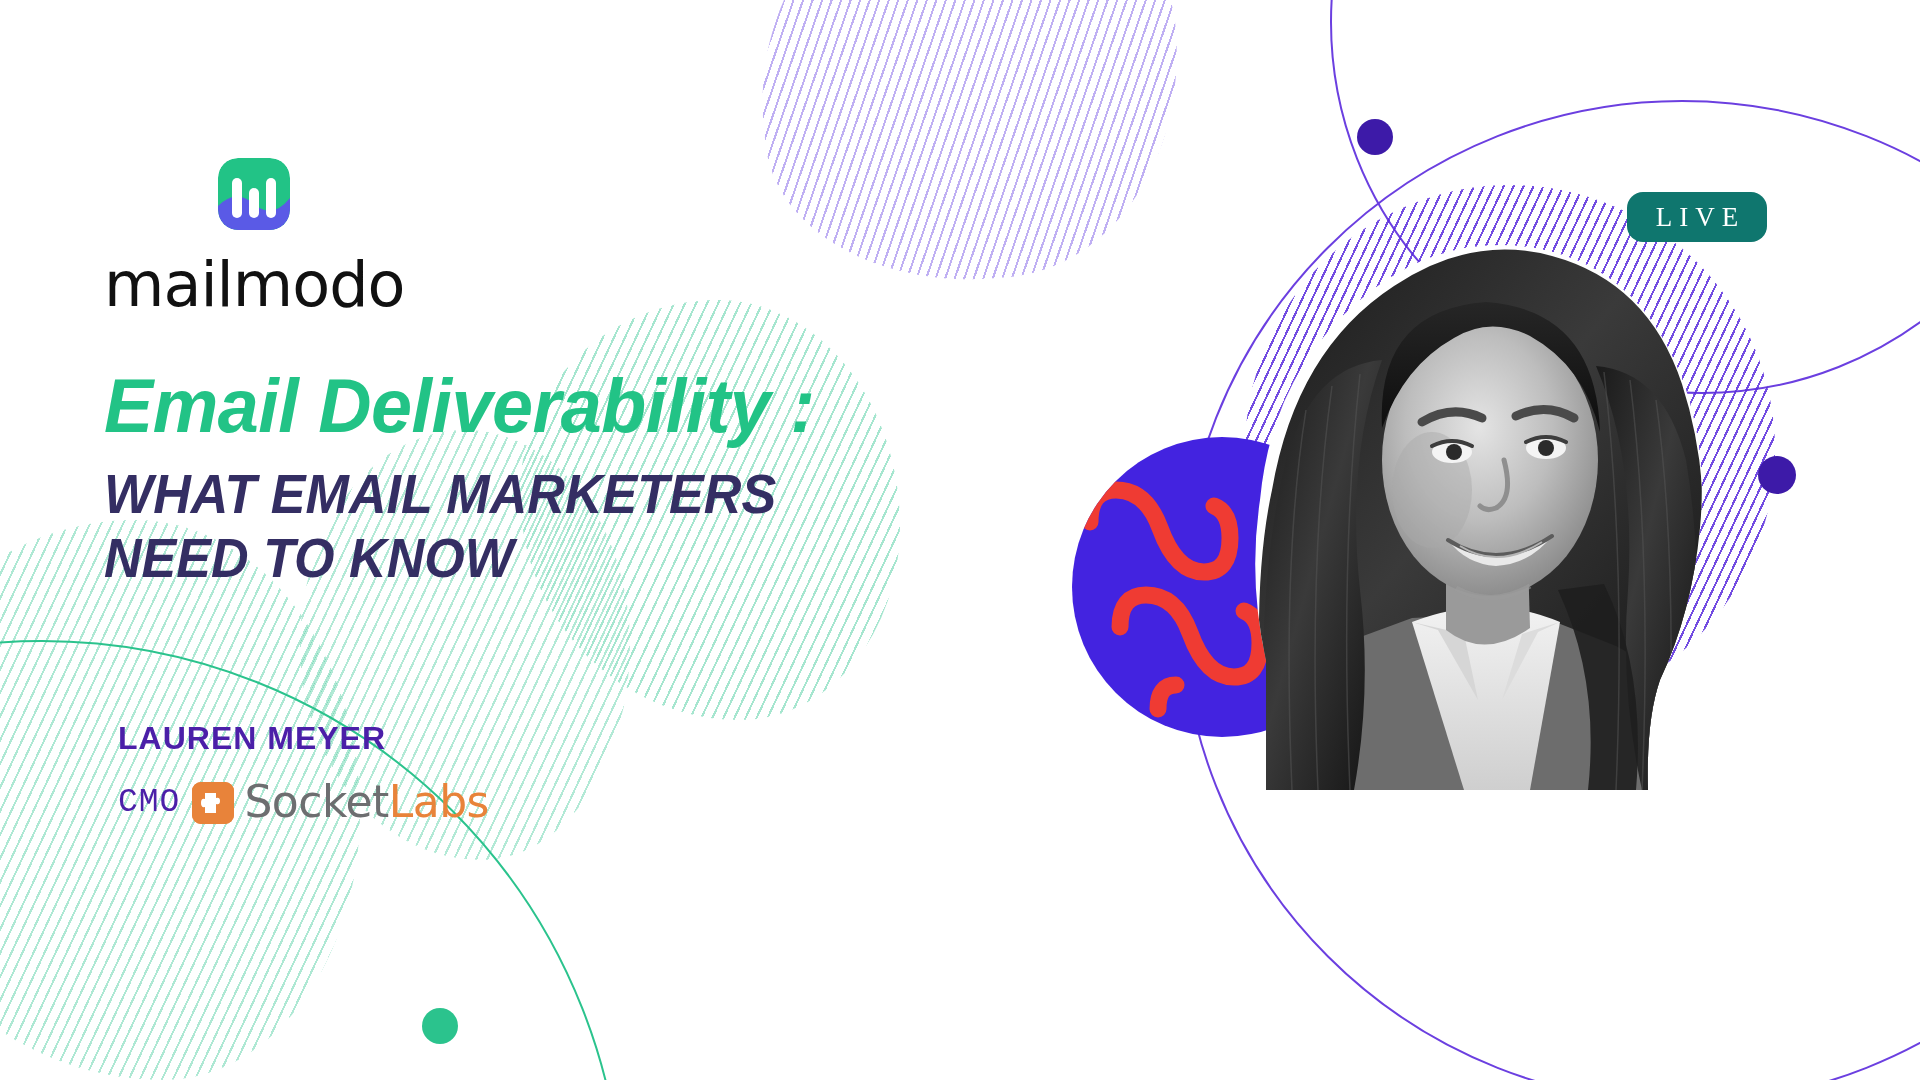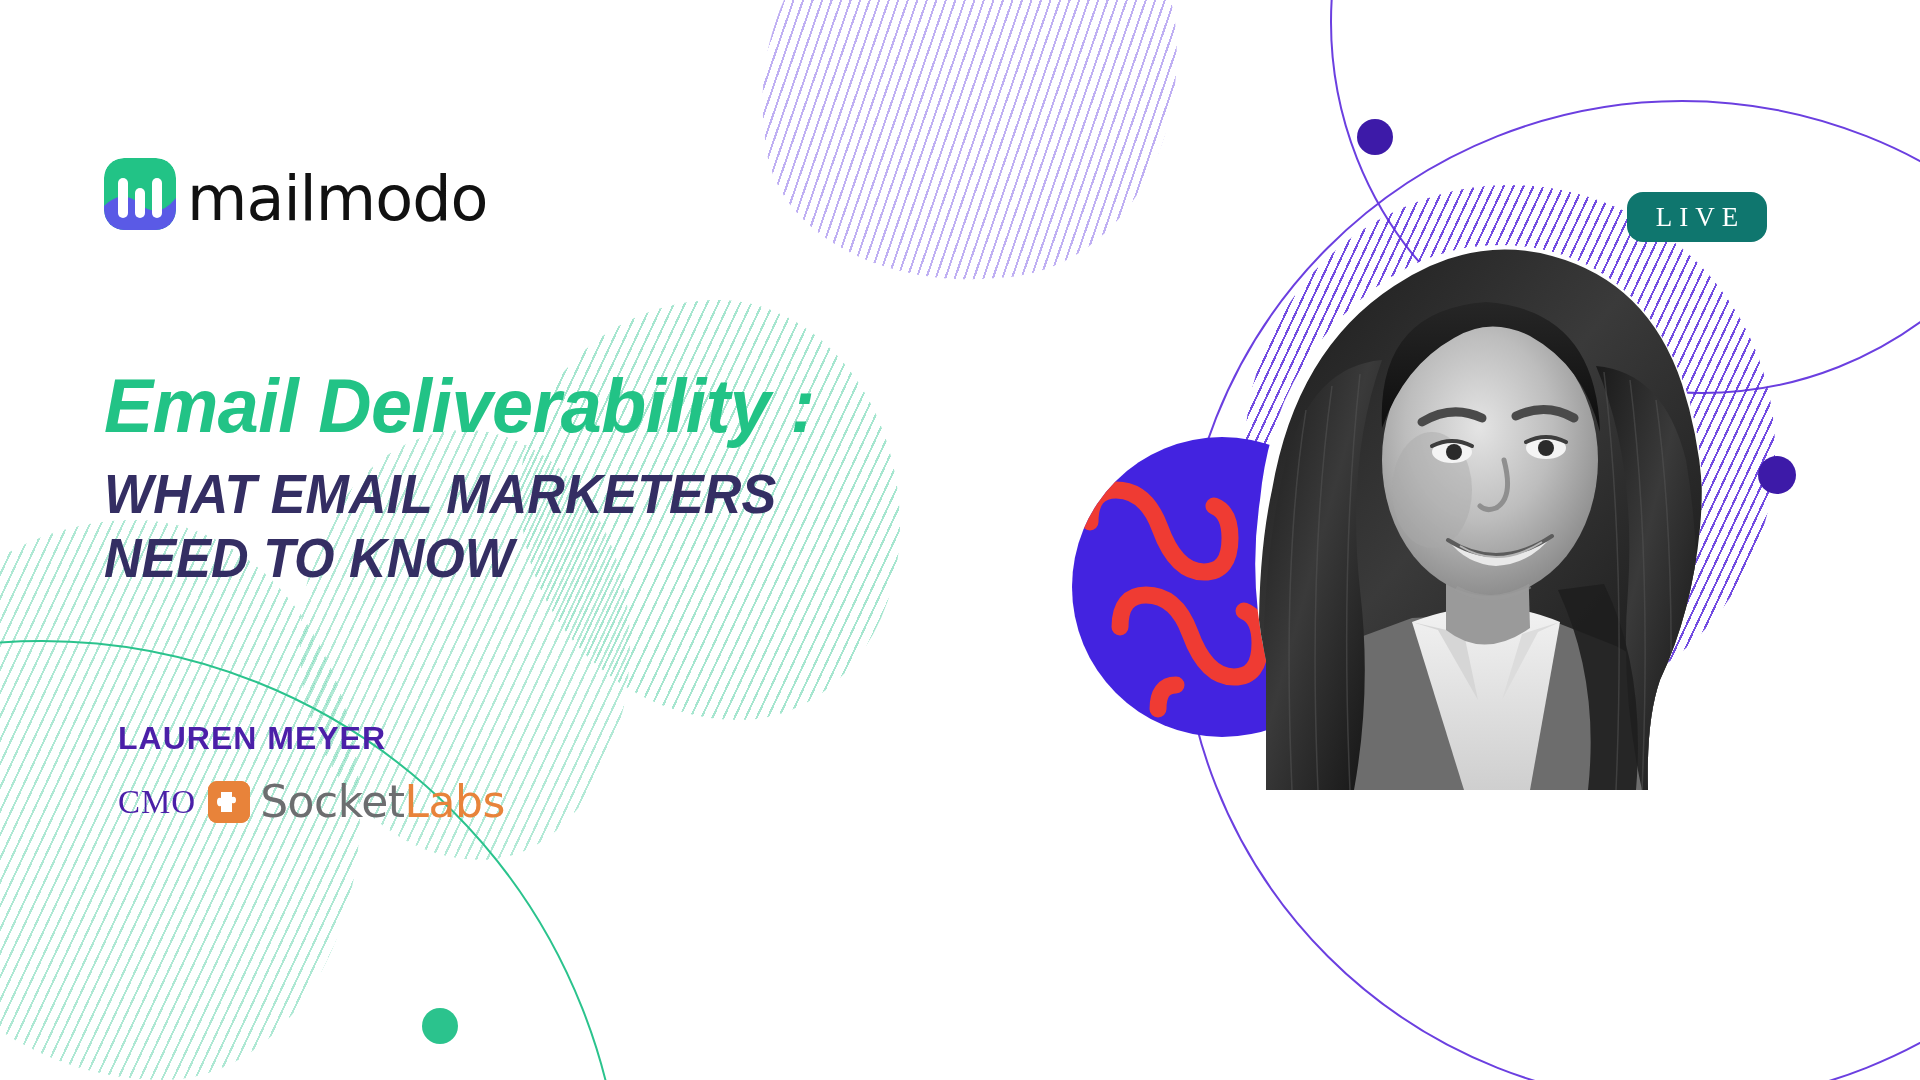--- a/index.html
+++ b/index.html
@@ -154,22 +154,23 @@
   #dot-purple-top { left: 1357px; top: 119px; width: 36px; height: 36px; background: #3d1aa8; }
   #dot-purple-right { left: 1758px; top: 456px; width: 38px; height: 38px; background: #3d1aa8; }
   #dot-green-bottom { left: 422px; top: 1008px; width: 36px; height: 36px; background: #2bc38d; }
 
   
   #logo-row {
     position: absolute;
     left: 104px;
     top: 158px;
     display: flex;
-    align-items: flex-end;
-    gap: 11px;
+    align-items: center;
+    gap: 24px;
+    flex-direction: column;
   }
   #logo-mark {
     width: 72px;
     height: 72px;
     border-radius: 20px;
     overflow: hidden;
     flex: 0 0 auto;
   }
   #logo-wordmark {
     font-size: 62px;
@@ -226,29 +227,29 @@
     letter-spacing: 1px;
     color: #4b1fa8;
     margin: 0 0 26px 0;
   }
   #speaker-role-row {
     display: flex;
     align-items: center;
     gap: 12px;
   }
   #speaker-role {
-    font-family: Liberation Serif, serif;
+    font-family: Liberation Mono, monospace;
     font-size: 33px;
     line-height: 1;
     color: #4b1fa8;
     letter-spacing: 1px;
   }
   #socketlabs-logo {
     display: flex;
-    align-items: center;
+    align-items: flex-end;
     gap: 10px;
   }
   #socketlabs-mark {
     width: 42px;
     height: 42px;
     border-radius: 9px;
     background: #e8833a;
     flex: 0 0 auto;
   }
   #socketlabs-text {

